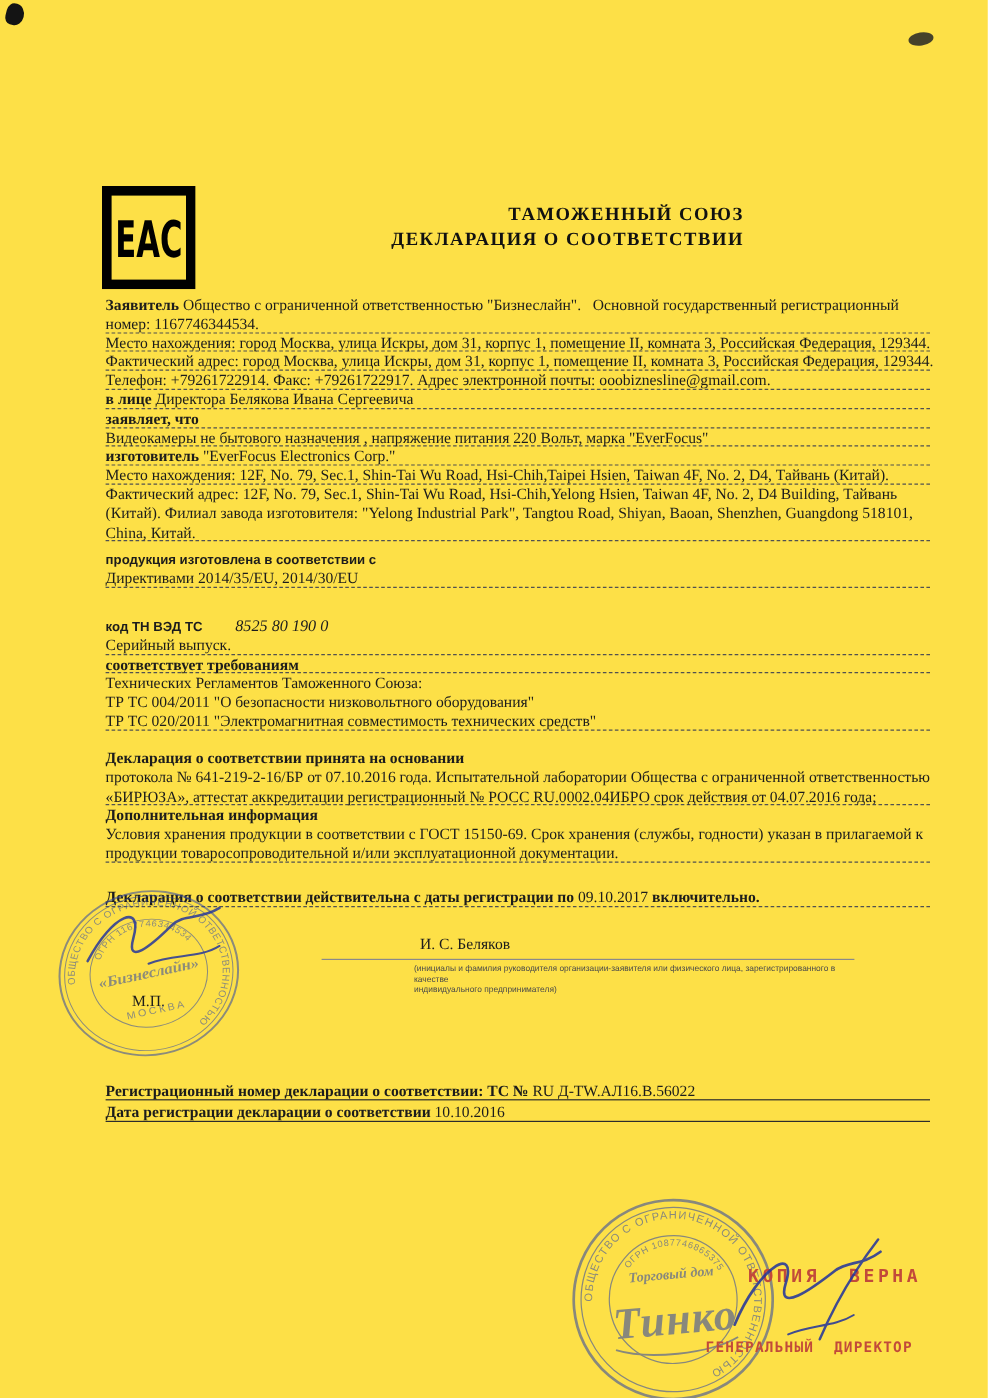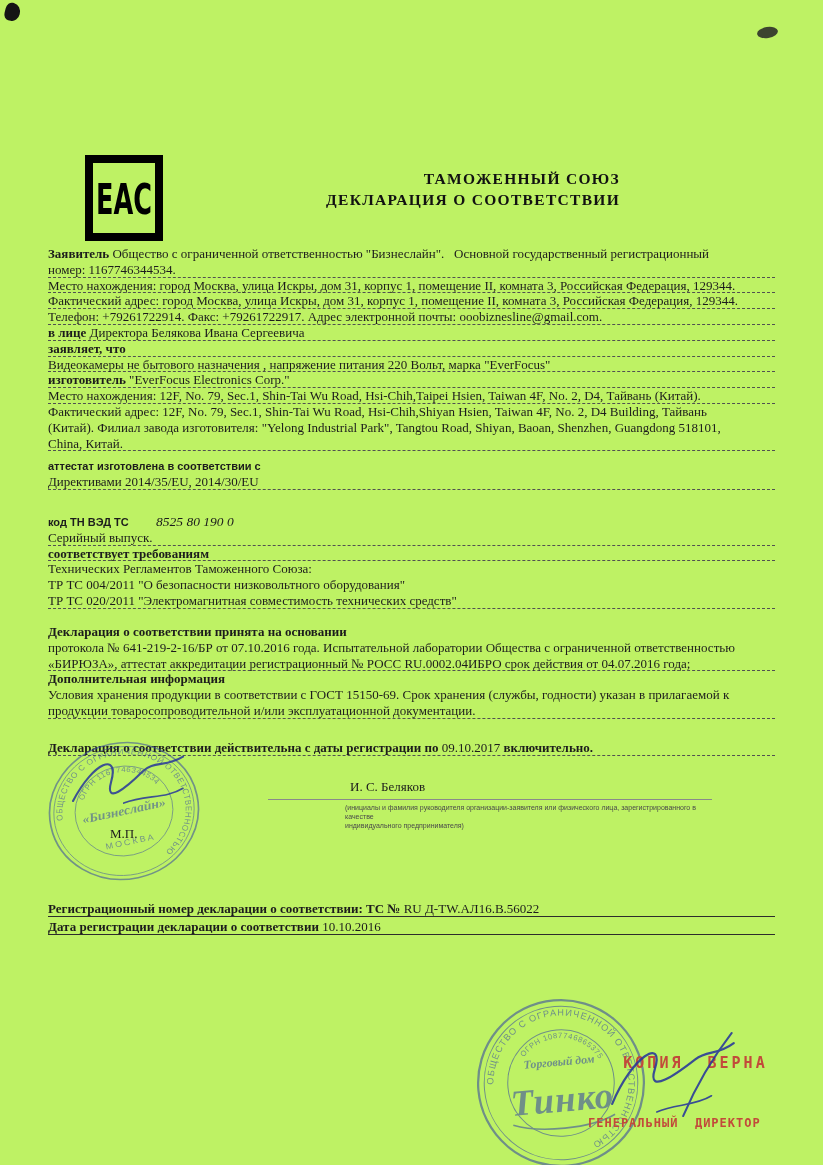--- a/index.html
+++ b/index.html
@@ -1,27 +1,27 @@
 <!DOCTYPE html>
 <html><head>
 <meta charset="utf-8">
 <style>
   * { margin:0; padding:0; box-sizing:border-box; }
   html,body { width:823px; height:1165px; }
   body { font-family:"Liberation Serif", serif; background:#ffffff; }
-  .page { position:absolute; top:0; left:0; width:823px; height:1165px; background:#bef264; overflow:hidden; color:#1c1c1c; }
+  .page { position:absolute; top:0; left:0; width:823px; height:1165px; background:#fde047; overflow:hidden; color:#1c1c1c; }
 
   .art-tl { position:absolute; left:5px; top:3px; width:15px; height:18px; background:#141414; border-radius:45% 60% 55% 40%; transform:rotate(14deg); }
   .art-tr { position:absolute; left:757px; top:27px; width:21px; height:11px; background:#262626; border-radius:50%; transform:rotate(-9deg); opacity:.85; }
 
   .eac-box { position:absolute; left:85px; top:155px; width:78px; height:86px; }
   .title { position:absolute; top:168px; left:180px; width:440px; text-align:right; font-weight:bold; font-size:15.5px; letter-spacing:1.3px; line-height:21px; color:#111; }
 
   .block { position:absolute; left:48px; width:727px; }
-  .ln { position:relative; height:15.8px; line-height:15px; font-size:13px; white-space:pre; }
+  .ln { position:relative; height:15.8px; line-height:15px; font-size:13px; white-space:pre;margin-left:40px; }
   .dash { border-bottom:1px dashed #515151; }
   .solid { border-bottom:1.4px solid #2c2c2c; }
   .b { font-weight:bold;font-family:Liberation Serif, serif; }
   b { font-weight:bold; }
   .sm { font-size:11px; font-family:"Liberation Sans", sans-serif; }
   .code { position:absolute; left:108px; top:0; font-size:13.5px;font-style:italic; }
 
   .mp { position:absolute; left:110px; top:826px; font-size:13px;text-align:center; }
   .sig-name { position:absolute; left:350px; top:779px; font-size:13px; }
   .sig-rule { position:absolute; left:268px; top:799px; width:444px; height:1px; background:#8a8a8a; }
@@ -63,27 +63,27 @@
     <div class="ln"><b>Заявитель</b><span> Общество с ограниченной ответственностью "Бизнеслайн".   Основной государственный регистрационный</span></div>
     <div class="ln dash">номер: 1167746344534.</div>
     <div class="ln dash">Место нахождения: город Москва, улица Искры, дом 31, корпус 1, помещение II, комната 3, Российская Федерация, 129344.</div>
     <div class="ln dash">Фактический адрес: город Москва, улица Искры, дом 31, корпус 1, помещение II, комната 3, Российская Федерация, 129344.</div>
     <div class="ln dash">Телефон: +79261722914. Факс: +79261722917. Адрес электронной почты: ooobiznesline@gmail.com.</div>
     <div class="ln dash"><b>в лице</b><span> Директора Белякова Ивана Сергеевича</span></div>
     <div class="ln dash b">заявляет, что</div>
     <div class="ln dash">Видеокамеры не бытового назначения , напряжение питания 220 Вольт, марка "EverFocus"</div>
     <div class="ln dash"><b>изготовитель</b><span> "EverFocus Electronics Corp."</span></div>
     <div class="ln dash">Место нахождения: 12F, No. 79, Sec.1, Shin-Tai Wu Road, Hsi-Chih,Taipei Hsien, Taiwan 4F, No. 2, D4, Тайвань (Китай).</div>
-    <div class="ln">Фактический адрес: 12F, No. 79, Sec.1, Shin-Tai Wu Road, Hsi-Chih,Shiyan Hsien, Taiwan 4F, No. 2, D4 Building, Тайвань</div>
+    <div class="ln">Фактический адрес: 12F, No. 79, Sec.1, Shin-Tai Wu Road, Hsi-Chih,Yelong Hsien, Taiwan 4F, No. 2, D4 Building, Тайвань</div>
     <div class="ln">(Китай). Филиал завода изготовителя: "Yelong Industrial Park", Tangtou Road, Shiyan, Baoan, Shenzhen, Guangdong 518101,</div>
     <div class="ln dash">China, Китай.</div>
   </div>
 
   <div class="block" style="top:458px">
-    <div class="ln"><b class="sm">аттестат изготовлена в соответствии с</b></div>
+    <div class="ln"><b class="sm">продукция изготовлена в соответствии с</b></div>
     <div class="ln dash">Директивами 2014/35/EU, 2014/30/EU</div>
   </div>
 
   <div class="block" style="top:514px">
     <div class="ln"><b class="sm">код ТН ВЭД ТС</b><span class="code">8525 80 190 0</span></div>
     <div class="ln dash">Серийный выпуск.</div>
     <div class="ln dash b">соответствует требованиям</div>
     <div class="ln">Технических Регламентов Таможенного Союза:</div>
     <div class="ln">ТР ТС 004/2011 "О безопасности низковольтного оборудования"</div>
     <div class="ln dash">ТР ТС 020/2011 "Электромагнитная совместимость технических средств"</div>

